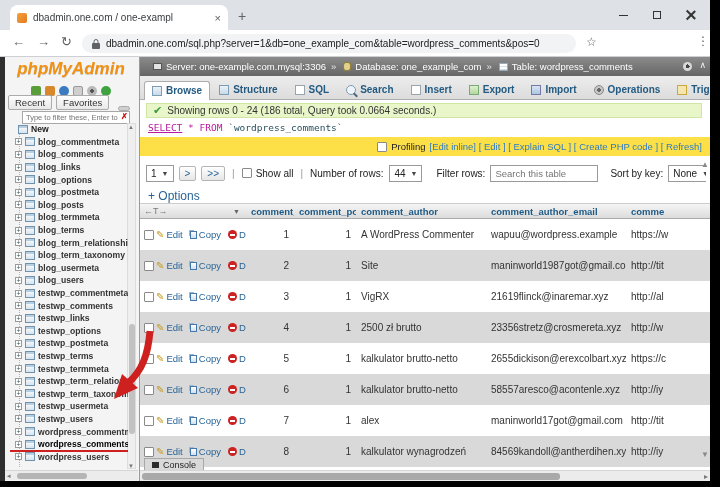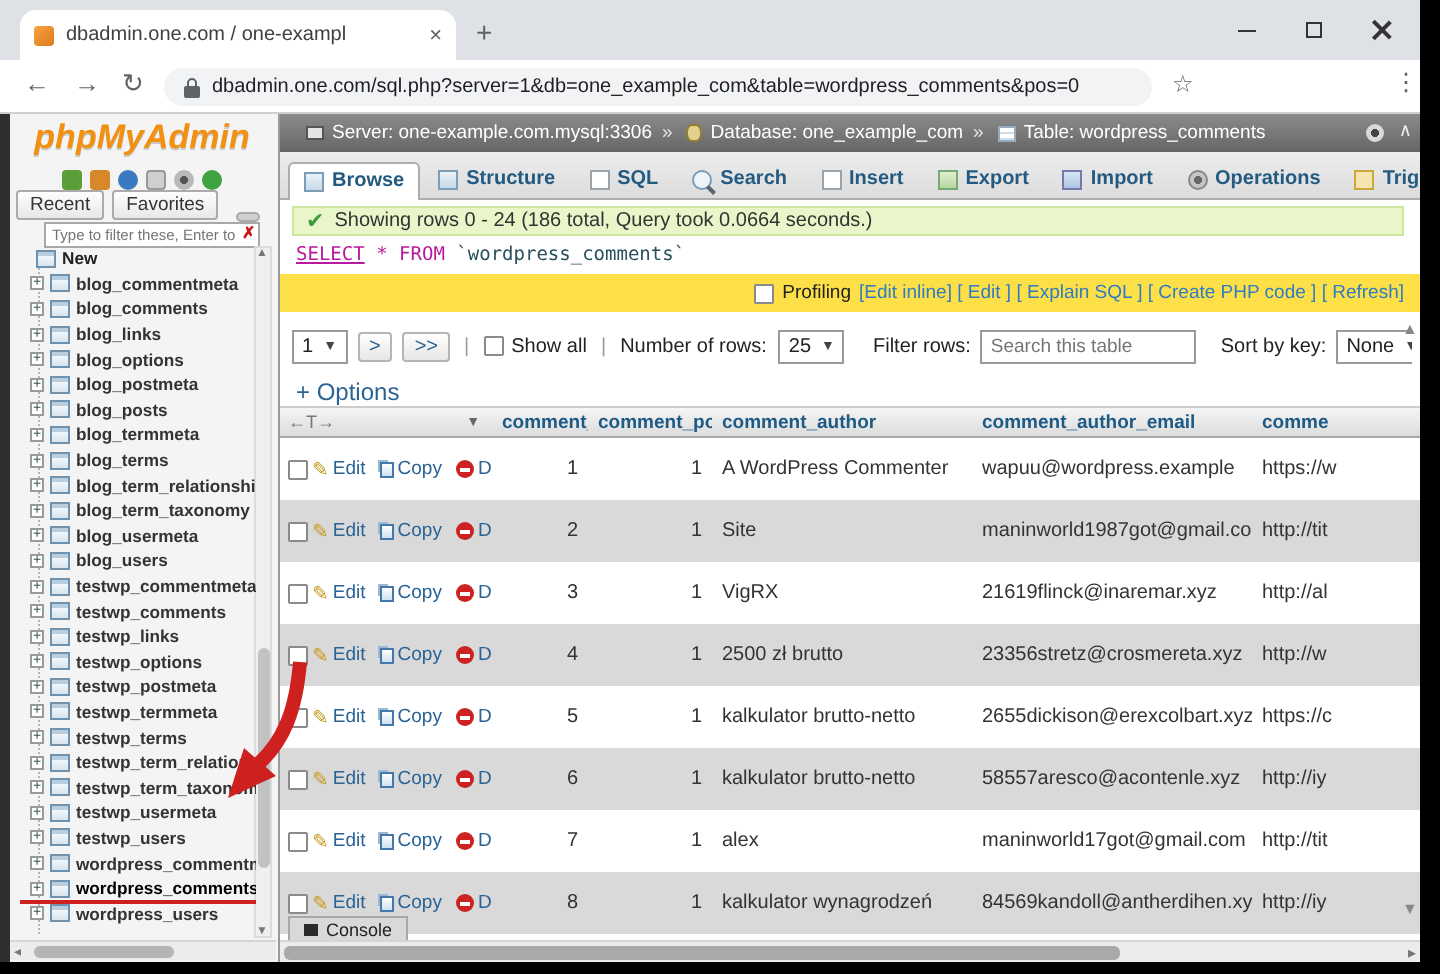--- a/index.html
+++ b/index.html
@@ -272,26 +272,26 @@
             <span class="lbl">testwp_options</span>
           </div>
           <div class="titem">
             <span class="exp">+</span>
             <span class="t-ico"></span>
             <span class="lbl">testwp_postmeta</span>
           </div>
           <div class="titem">
             <span class="exp">+</span>
             <span class="t-ico"></span>
+            <span class="lbl">testwp_terms</span>
+          </div>
+          <div class="titem">
+            <span class="exp">+</span>
+            <span class="t-ico"></span>
             <span class="lbl">testwp_termmeta</span>
-          </div>
-          <div class="titem">
-            <span class="exp">+</span>
-            <span class="t-ico"></span>
-            <span class="lbl">testwp_terms</span>
           </div>
           <div class="titem">
             <span class="exp">+</span>
             <span class="t-ico"></span>
             <span class="lbl">testwp_term_relationships</span>
           </div>
           <div class="titem">
             <span class="exp">+</span>
             <span class="t-ico"></span>
             <span class="lbl">testwp_term_taxonomy</span>
@@ -410,21 +410,21 @@
           <span class="caret">▼</span>
         </span>
         <span class="pbtn">&gt;</span>
         <span class="pbtn">&gt;&gt;</span>
         <span class="pipe">|</span>
         <span class="cb"></span>
         <span style="margin-left:4px;">Show all</span>
         <span class="pipe">|</span>
         <span>Number of rows:</span>
         <span class="sel-box" style="margin-left:6px;">
-          <span>25</span>
+          <span>44</span>
           <span class="caret">▼</span>
         </span>
         <span class="plabel" style="margin-left:14px;">Filter rows:</span>
         <input id="search-input" placeholder="Search this table" style="">
         <span class="plabel" style="margin-left:12px;">Sort by key:</span>
         <span class="sel-box" style="width:72px;justify-content:space-between;">
           <span>None</span>
           <span class="caret">▼</span>
         </span>
       </div>

